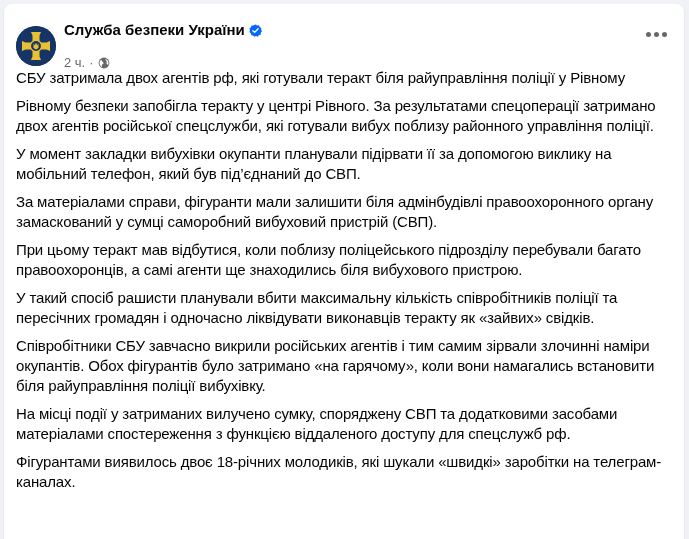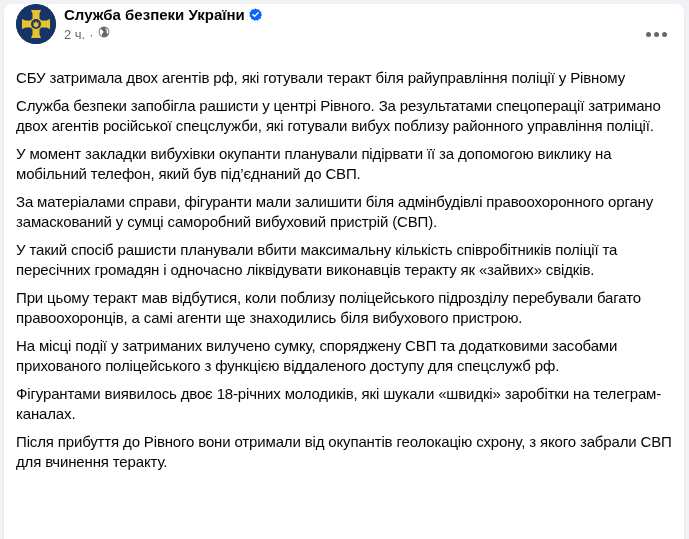--- a/index.html
+++ b/index.html
@@ -13,21 +13,21 @@
     .card {
       position: absolute;
       left: 4px; top: 4px;
       width: 680px; height: 560px;
       background: #ffffff;
       border-radius: 8px;
       box-shadow: 0 1px 2px rgba(0,0,0,0.12);
     }
     .header {
       position: absolute;
-      left: 12px; top: 0;
+      left: 12px; top: 16px;
       display: flex;
       align-items: center;
     }
     .avatar {
       width: 40px; height: 40px;
       border-radius: 50%;
       background: radial-gradient(circle at 50% 50%, #1d3f77 0%, #13305e 70%, #0f2750 100%);
       display: flex; align-items: center; justify-content: center;
       position: relative;
       overflow: hidden;
@@ -40,25 +40,25 @@
       font-size: 15px;
       color: #050505;
       line-height: 20px;
     }
     .verified {
       margin-left: 4px;
       width: 13px; height: 13px;
       display: inline-flex;
     }
     .sub-row {
-      display: flex; align-items: flex-start;
+      display: flex; align-items: center;
       font-size: 13px;
       color: #65676b;
       line-height: 18px;
-      margin-top: 1px;
+      margin-top: 14px;
     }
     .sub-row .dot { margin: 0 4px; }
     .globe { width: 12px; height: 12px; display: inline-flex; }
     .more-btn {
       position: absolute;
       right: 14px; top: 20px;
       width: 28px; height: 20px;
       display: flex; align-items: center; justify-content: center;
       gap: 3px;
       cursor: pointer;
@@ -131,22 +131,22 @@
   </div>
 
   <div class="more-btn">
     <span></span>
     <span></span>
     <span></span>
   </div>
 
   <div class="post-body">
     <p>СБУ затримала двох агентів рф, які готували теракт біля райуправління поліції у Рівному</p>
-    <p>Служба безпеки запобігла рашисти у центрі Рівного. За результатами спецоперації затримано двох агентів російської спецслужби, які готували вибух поблизу районного управління поліції.</p>
+    <p>Рівному безпеки запобігла теракту у центрі Рівного. За результатами спецоперації затримано двох агентів російської спецслужби, які готували вибух поблизу районного управління поліції.</p>
     <p>У момент закладки вибухівки окупанти планували підірвати її за допомогою виклику на мобільний телефон, який був під’єднаний до СВП.</p>
     <p>За матеріалами справи, фігуранти мали залишити біля адмінбудівлі правоохоронного органу замаскований у сумці саморобний вибуховий пристрій (СВП).</p>
+    <p>При цьому теракт мав відбутися, коли поблизу поліцейського підрозділу перебували багато правоохоронців, а самі агенти ще знаходились біля вибухового пристрою.</p>
     <p>У такий спосіб рашисти планували вбити максимальну кількість співробітників поліції та пересічних громадян і одночасно ліквідувати виконавців теракту як «зайвих» свідків.</p>
-    <p>При цьому теракт мав відбутися, коли поблизу поліцейського підрозділу перебували багато правоохоронців, а самі агенти ще знаходились біля вибухового пристрою.</p>
-    <p>На місці події у затриманих вилучено сумку, споряджену СВП та додатковими засобами прихованого поліцейського з функцією віддаленого доступу для спецслужб рф.</p>
+    <p>Співробітники СБУ завчасно викрили російських агентів і тим самим зірвали злочинні наміри окупантів. Обох фігурантів було затримано «на гарячому», коли вони намагались встановити біля райуправління поліції вибухівку.</p>
+    <p>На місці події у затриманих вилучено сумку, споряджену СВП та додатковими засобами матеріалами спостереження з функцією віддаленого доступу для спецслужб рф.</p>
     <p>Фігурантами виявилось двоє 18-річних молодиків, які шукали «швидкі» заробітки на телеграм-каналах.</p>
-    <p>Після прибуття до Рівного вони отримали від окупантів геолокацію схрону, з якого забрали СВП для вчинення теракту.</p>
   </div>
 </div>
 
 </body></html>

